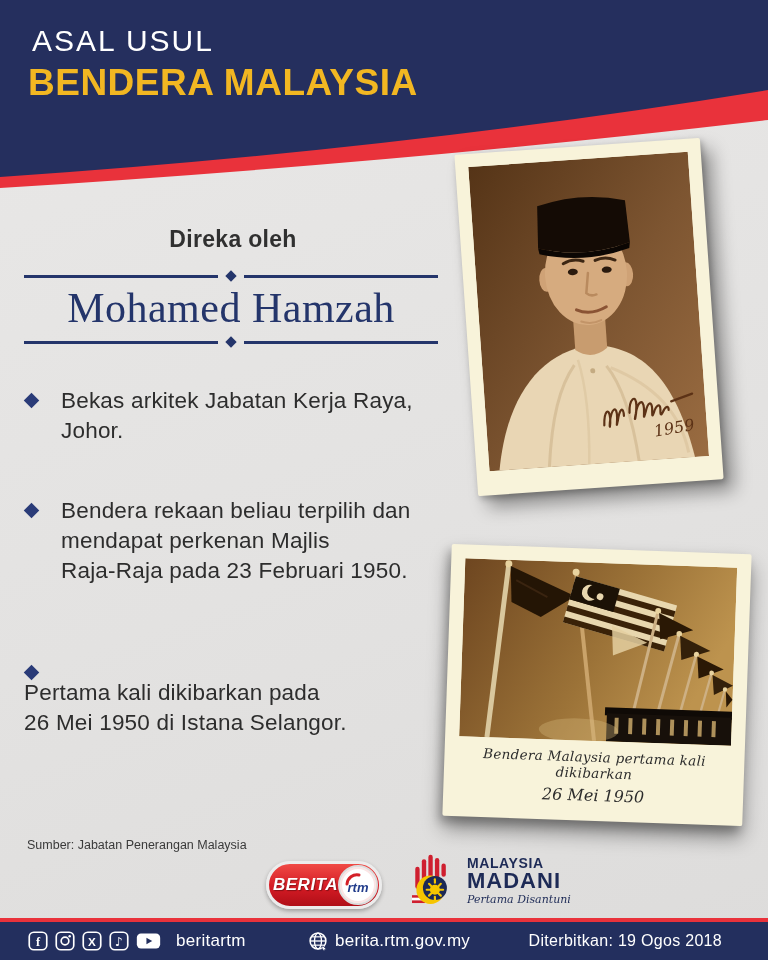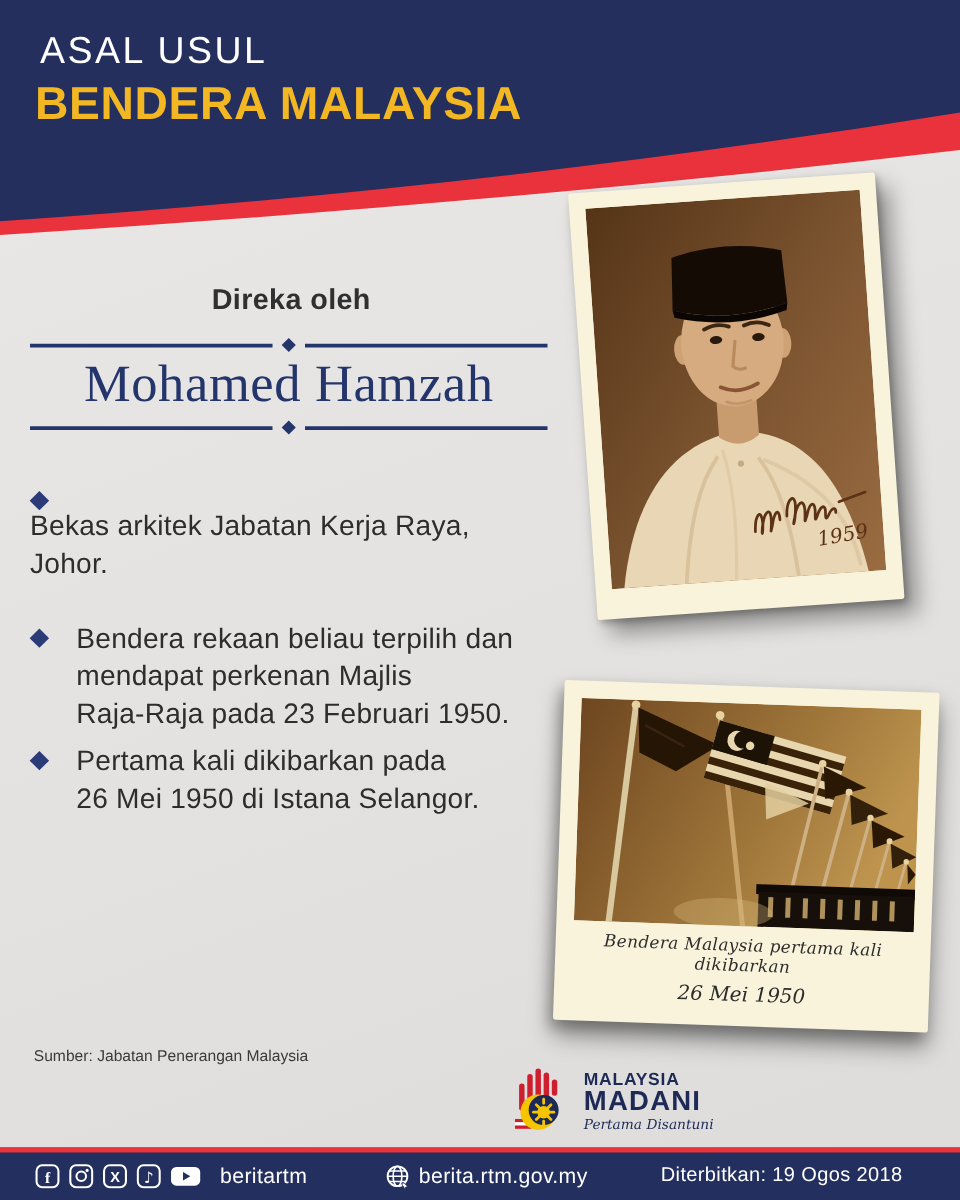--- a/index.html
+++ b/index.html
@@ -39,23 +39,23 @@
   }
   .bullet { position:absolute; left:24px; width:445px; display:flex; }
   .bullet .bullet-diamond {
     width:11px; height:11px; background:#2a3b78; transform:rotate(45deg);
     flex:0 0 auto; margin:9px 24px 0 2px;
   }
   .bullet .bullet-text {
     font-size:22.5px; line-height:1.33; color:#2d2d2d; white-space:pre-line;
     letter-spacing:0.2px;
   }
-  .bullet-1 { top:386px;flex-direction:column; }
+  .bullet-1 { top:386px; }
   .bullet-2 { top:496px; }
-  .bullet-3 { top:594px; }
+  .bullet-3 { top:658px;flex-direction:column; }
 
   
   .photo { position:absolute; background:#f8f3da; border-radius:2px; }
   .photo-portrait {
     left:466px; top:146px; width:246px; height:342px;
     padding:13px 13px 24px 13px; transform:rotate(-4deg);
     box-shadow:10px 12px 18px rgba(0,0,0,0.38), 2px 3px 6px rgba(0,0,0,0.25);
   }
   .photo-portrait svg { width:100%; height:100%; display:block; }
   .photo-flags {
@@ -264,20 +264,29 @@
       <ellipse cx="120" cy="168" rx="40" ry="12" fill="#d8b97f" opacity="0.35"></ellipse>
     </svg>
     <div class="flags-caption">
       <div class="cap1">Bendera Malaysia pertama kali dikibarkan</div>
       <div class="cap2">26 Mei 1950</div>
     </div>
   </div>
 
   <div class="source-text">Sumber: Jabatan Penerangan Malaysia</div>
 
+  <div class="berita-logo">
+    <span class="berita-word">BERITA</span>
+    <span class="rtm-circle">
+      <svg class="rtm-swoosh" viewBox="0 0 16 14">
+        <path d="M14,3 A10,10 0 0 0 2,12" stroke="#d42028" stroke-width="3" fill="none" stroke-linecap="round"></path>
+      </svg>
+      <span class="rtm-word">rtm</span>
+    </span>
+  </div>
 
   <div class="madani-logo">
     <svg class="madani-emblem" viewBox="0 0 44 50">
       <g fill="#cf1f2f">
         <rect x="3" y="12" width="4" height="20" rx="2"></rect>
         <rect x="9" y="5" width="4" height="26" rx="2"></rect>
         <rect x="15" y="1" width="4" height="28" rx="2"></rect>
         <rect x="21" y="4" width="4" height="20" rx="2"></rect>
         <rect x="27" y="9" width="4" height="12" rx="2"></rect>
       </g>

